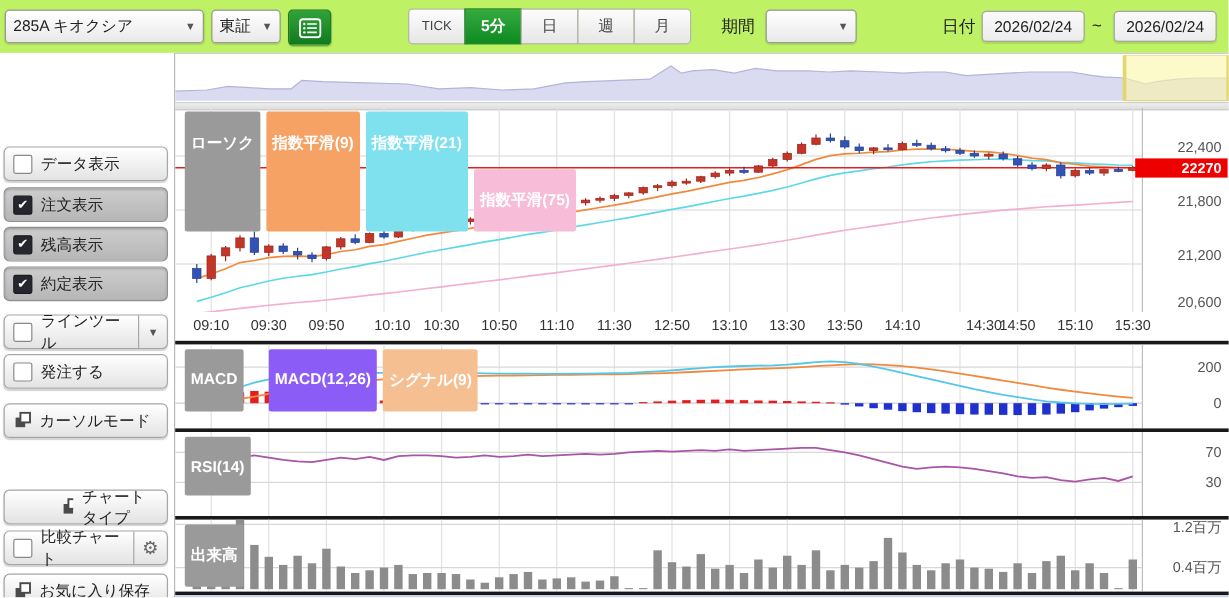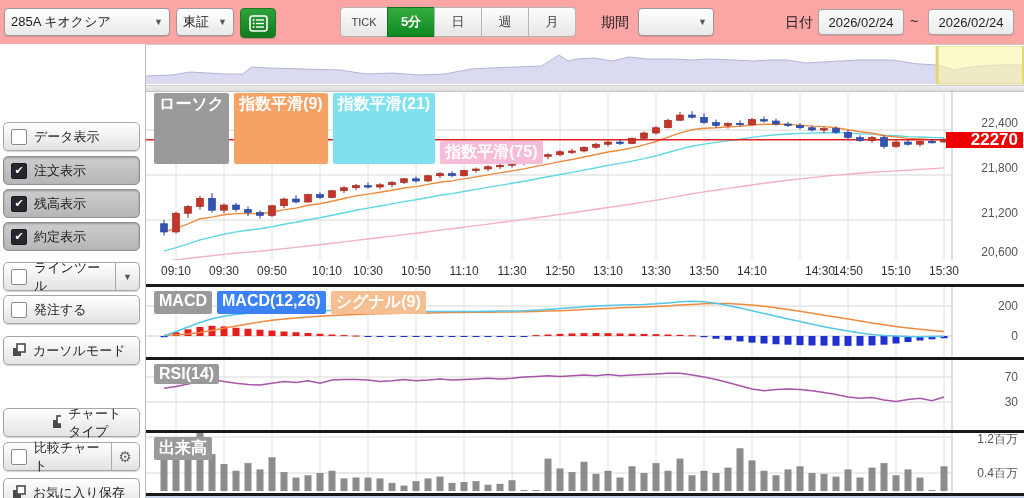--- a/index.html
+++ b/index.html
@@ -1,18 +1,18 @@
 <!DOCTYPE html>
 <html><head>
 <meta charset="utf-8">
 <style>
   html,body{margin:0;padding:0;background:#fff;font-family:"Liberation Sans","DejaVu Sans",sans-serif;}
   .app{position:relative;width:1024px;height:498px;overflow:hidden;background:#fff;}
   
-  .header{position:absolute;left:0;top:0;width:1024px;height:44px;background:#fca5a5;}
+  .header{position:absolute;left:0;top:0;width:1024px;height:44px;background:#bef264;}
   .sel{position:absolute;top:8px;height:28px;border:1px solid #999;border-radius:4px;
        background:linear-gradient(#fff,#e9e9e9);display:flex;align-items:center;
        font-size:13px;color:#222;padding:0 6px;box-sizing:border-box;box-shadow:0 1px 1px rgba(0,0,0,.12);}
   .sel .arr{margin-left:auto;font-size:9px;color:#555;padding-left:6px;}
   .greenbtn{position:absolute;left:240px;top:8px;width:34px;height:28px;border:1px solid #1c7a22;border-radius:4px;
        background:linear-gradient(#2fa33a,#117a20);display:flex;align-items:center;justify-content:center;box-shadow:0 1px 1px rgba(0,0,0,.2);}
   .tfgroup{position:absolute;left:340px;top:7px;height:30px;display:flex;}
   .tfbtn{width:48px;height:30px;border:1px solid #b5b5b5;margin-left:-1px;background:linear-gradient(#fdfdfd,#e6e6e6);
        display:flex;align-items:center;justify-content:center;font-size:13px;color:#444;box-sizing:border-box;}
   .tfbtn:first-child{border-radius:4px 0 0 4px;margin-left:0;font-size:11px;}
@@ -30,22 +30,22 @@
   .cb{width:14px;height:14px;border:1px solid #8a8a8a;border-radius:2px;background:#fff;flex:0 0 auto;
       display:flex;align-items:center;justify-content:center;font-size:11px;color:#fff;}
   .cb.on{background:#26262e;border-color:#1a1a20;}
   .split{margin-left:auto;border-left:1px solid #a8a8a8;align-self:stretch;display:flex;align-items:center;padding-left:7px;color:#555;}
   
   .chart{position:absolute;left:145px;top:44px;width:879px;height:454px;border-left:1px solid #bbb;border-top:1px solid #ccc;box-sizing:border-box;}
   .panel{position:absolute;left:0;width:879px;}
   .rail{position:absolute;left:0;top:40px;width:879px;height:5px;background:linear-gradient(#eee,#ddd);border-top:1px solid #cfcfcf;border-bottom:1px solid #c5c5c5;}
   .sep{position:absolute;left:0;width:879px;height:3px;background:#191919;}
   .legendrow{position:absolute;display:flex;gap:5px;z-index:5;}
-  .badge{font-size:16px;color:#fff;font-weight:bold;padding:1px 5px;border-radius:2px;white-space:nowrap;}
-  .pricebadge{position:absolute;left:800px;width:77px;height:16px;color:#fff;font-size:17px;font-weight:bold;
+  .badge{font-size:13px;color:#fff;font-weight:bold;padding:17px 5px;border-radius:2px;white-space:nowrap;}
+  .pricebadge{position:absolute;left:800px;width:77px;height:16px;color:#fff;font-size:12px;font-weight:bold;
       display:flex;align-items:center;justify-content:flex-end;padding-right:5px;box-sizing:border-box;z-index:6;}
   .xaxis{position:absolute;left:0;height:24px;}
   .xaxis span{position:absolute;top:4px;width:44px;text-align:center;font-size:12px;color:#333;}
   .bstrip{position:absolute;left:0;top:451px;width:879px;height:3px;background:#c9d4ec;}
 </style>
 </head>
 <body>
 
 <div class="app">
 
@@ -424,21 +424,21 @@
           <rect x="758.5" y="49" width="7" height="6" fill="#2030cc"></rect>
           <rect x="770.5" y="49" width="7" height="4.5" fill="#2030cc"></rect>
           <rect x="782.5" y="49" width="7" height="3.3" fill="#2030cc"></rect>
           <rect x="794.5" y="49" width="7" height="2.25" fill="#2030cc"></rect>
           <polyline points="18.0,48.3 30.0,47.8 42.0,46.9 54.0,45.4 66.0,43.5 78.0,41.2 90.0,39.0 102.0,36.9 114.0,34.9 126.0,33.3 138.0,31.9 150.0,30.9 162.0,29.9 174.0,29.2 186.0,28.6 198.0,28.0 210.0,27.6 222.0,27.1 234.0,26.8 246.0,26.5 258.0,26.2 270.0,26.1 282.0,25.9 294.0,25.8 306.0,25.6 318.0,25.4 330.0,25.3 342.0,25.2 354.0,25.0 366.0,24.9 378.0,24.7 390.0,24.4 402.0,24.1 414.0,23.7 426.0,23.2 438.0,22.6 450.0,22.0 462.0,21.4 474.0,20.8 486.0,20.4 498.0,19.9 510.0,19.5 522.0,18.9 534.0,18.1 546.0,17.4 558.0,16.8 570.0,16.5 582.0,16.6 594.0,17.2 606.0,18.1 618.0,19.3 630.0,20.8 642.0,22.4 654.0,24.3 666.0,26.2 678.0,28.2 690.0,30.1 702.0,32.0 714.0,34.0 726.0,36.0 738.0,37.8 750.0,39.4 762.0,40.9 774.0,42.3 786.0,43.5 798.0,44.5" fill="none" stroke="#ef8a3e" stroke-width="1.5"></polyline>
           <polyline points="18.0,49.0 30.0,44.5 42.0,40.0 54.0,35.5 66.0,31.8 78.0,29.2 90.0,27.4 102.0,26.2 114.0,25.3 126.0,24.7 138.0,24.3 150.0,23.9 162.0,23.8 174.0,23.7 186.0,23.5 198.0,23.5 210.0,23.5 222.0,23.7 234.0,23.8 246.0,23.9 258.0,24.1 270.0,24.3 282.0,24.4 294.0,24.4 306.0,24.6 318.0,24.6 330.0,24.4 342.0,24.3 354.0,24.1 366.0,23.9 378.0,23.8 390.0,23.2 402.0,22.4 414.0,21.6 426.0,20.7 438.0,19.8 450.0,19.0 462.0,18.4 474.0,18.0 486.0,17.7 498.0,17.4 510.0,16.8 522.0,15.9 534.0,14.8 546.0,14.2 558.0,14.8 570.0,16.3 582.0,18.6 594.0,21.1 606.0,23.8 618.0,26.5 630.0,29.2 642.0,31.9 654.0,34.6 666.0,37.3 678.0,39.7 690.0,42.0 702.0,44.0 714.0,45.9 726.0,47.4 738.0,48.4 750.0,49.1 762.0,49.6 774.0,49.8 786.0,49.6 798.0,49.3" fill="none" stroke="#55c6e8" stroke-width="1.5"></polyline>
           <text x="872" y="23" font-size="12" fill="#555" text-anchor="end" font-family="&quot;Liberation Sans&quot;,sans-serif">200</text>
           <text x="872" y="53" font-size="12" fill="#555" text-anchor="end" font-family="&quot;Liberation Sans&quot;,sans-serif">0</text>
         </svg><div class="legendrow" style="left: 8px; top: 4px;">
           <span class="badge" style="background: rgb(154, 154, 154);">MACD</span>
-          <span class="badge" style="background: #3b82f6;">MACD(12,26)</span>
+          <span class="badge" style="background: #8b5cf6; margin-left: 16px;">MACD(12,26)</span>
           <span class="badge" style="background: rgb(246, 191, 146);">シグナル(9)</span>
         </div></div>
     <div class="sep" style="top:312px;"></div>
     <div class="panel" id="rsiPanel" style="top:315px;height:70px;"><svg width="879" height="70">
           <line x1="30" y1="0" x2="30" y2="70" stroke="#e2e2e2" stroke-width="1"></line>
           <line x1="78" y1="0" x2="78" y2="70" stroke="#e2e2e2" stroke-width="1"></line>
           <line x1="126" y1="0" x2="126" y2="70" stroke="#e2e2e2" stroke-width="1"></line>
           <line x1="174" y1="0" x2="174" y2="70" stroke="#e2e2e2" stroke-width="1"></line>
           <line x1="222" y1="0" x2="222" y2="70" stroke="#e2e2e2" stroke-width="1"></line>
           <line x1="270" y1="0" x2="270" y2="70" stroke="#e2e2e2" stroke-width="1"></line>

